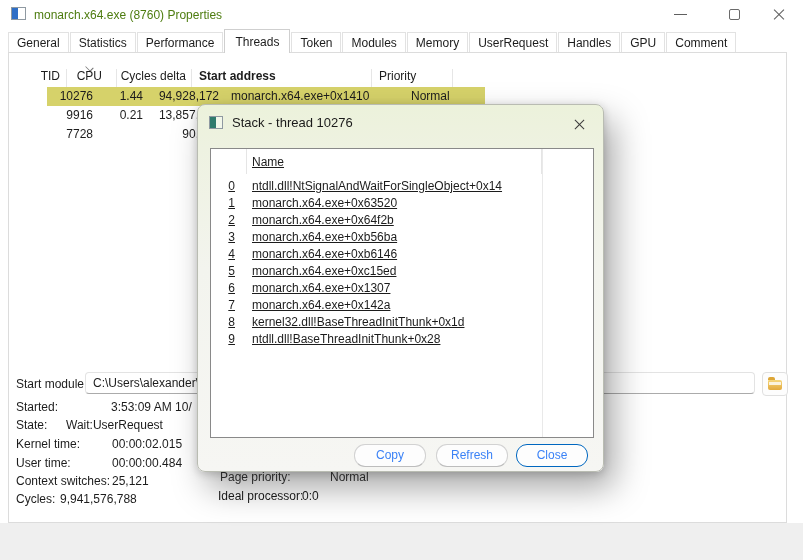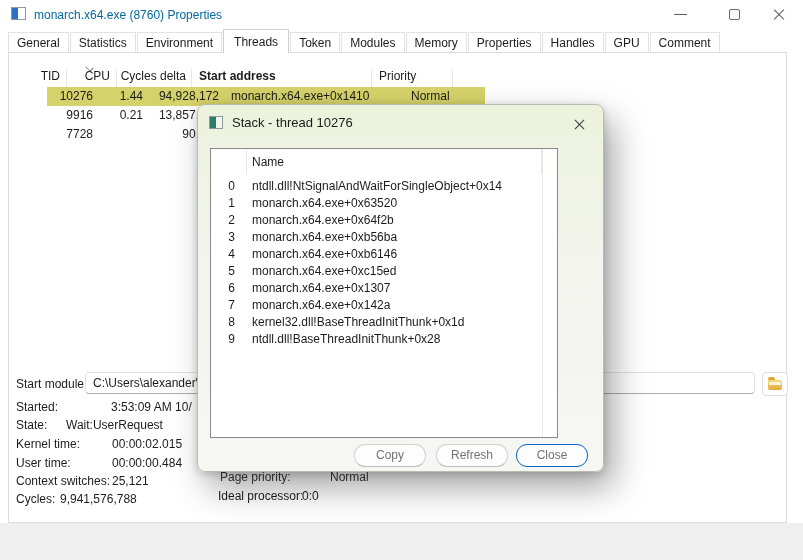--- a/index.html
+++ b/index.html
@@ -8,41 +8,41 @@
     position: relative; width: 803px; height: 560px;
     background: #ffffff; overflow: hidden;
     font-family: "Liberation Sans", sans-serif;
     font-size: 12px; color: #1c1c1c;
   }
   
   .titlebar { position:absolute; left:0; top:0; right:0; height:30px; background:#fff; }
   .appicon { position:absolute; left:11px; top:7px; width:15px; height:13px;
     border:1px solid #8f99a1; background:#fff; }
   .appicon::before { content:""; position:absolute; left:0; top:0; bottom:0; width:6px; background:#2e6ec6; }
-  .win-title { position:absolute; left:34px; top:8px; color:#0369a1; font-size:12px; white-space:nowrap; }
+  .win-title { position:absolute; left:34px; top:8px; color:#4d7c0f; font-size:12px; white-space:nowrap; }
   .caption-btn { position:absolute; top:0; width:46px; height:30px; cursor:default; }
   .cb-min { left:658px; } .cb-max { left:712px; } .cb-close { left:756px; }
   .glyph-min { position:absolute; left:16px; top:14px; width:13px; height:1px; background:#5f5f5f; }
   .glyph-max { position:absolute; left:17px; top:9px; width:11px; height:11px; border:1px solid #6a6a6a; border-radius:2px; }
   .glyph-x1, .glyph-x2 { position:absolute; left:16px; top:14px; width:14px; height:1px; background:#5f5f5f; }
   .glyph-x1 { transform:rotate(45deg); } .glyph-x2 { transform:rotate(-45deg); }
   
   .tabs { position:absolute; left:8px; top:30px; height:22px; display:flex; align-items:flex-end; z-index:6; }
   .tab { height:20px; padding:3px 8px 0; background:#fff; border:1px solid #e2e2e2; border-bottom:none;
     margin-right:1px; white-space:nowrap; line-height:15px; }
   .tab.active { height:24px; padding:5px 10px 0; border:1px solid #cfcfcf; border-bottom:none;
     margin-bottom:-1px; position:relative; z-index:7; background:#fff; }
   
   .page { position:absolute; left:8px; top:52px; width:779px; height:471px; background:#fff;
     border:1px solid #dcdcdc; }
   
   .tbl-header { position:absolute; left:15px; top:62px; height:25px; display:flex; align-items:flex-end; }
   .hcell { border-right:1px solid #e6e6e6; padding-bottom:4px; white-space:nowrap; }
   .hc-tid   { width:52px; text-align:right; padding-right:6px; }
-  .hc-cpu   { width:50px; text-align:right; padding-right:6px; }
+  .hc-cpu   { width:50px; text-align:right; padding-right:14px; }
   .hc-cyc   { width:75px; text-align:right; padding-right:5px; }
   .hc-addr  { width:180px; text-align:left; padding-left:7px;font-weight:bold; }
   .hc-prio  { width:81px; text-align:left; padding-left:7px; }
   .sort-chevron { position:absolute; left:86px; top:2px; width:8px; height:8px; }
   .sort-chevron::before { content:""; position:absolute; left:0; top:1px; width:6px; height:6px;
     border-right:1px solid #707070; border-bottom:1px solid #707070; transform:rotate(45deg) scale(1,.7); }
   .tbl-rows { position:absolute; left:15px; top:87px; }
   .trow { display:flex; height:19px; line-height:19px;margin-left:32px; }
   .trow.selected { background:#d6d26a; }
   .tcell { white-space:nowrap; overflow:hidden; }
@@ -59,35 +59,35 @@
   .browse-btn { position:absolute; left:762px; top:372px; width:26px; height:24px; background:#fdfdfd;
     border:1px solid #e0e0e0; border-radius:4px; }
   .folder-icon { position:absolute; left:5px; top:7px; width:14px; height:10px;
     background:linear-gradient(180deg,#f6d87e,#e2a93c); border-radius:1px 2px 2px 2px; }
   .folder-icon::before { content:""; position:absolute; left:0; top:-3px; width:7px; height:3px;
     background:#ddA636; border-radius:2px 2px 0 0; }
   .folder-icon::after { content:""; position:absolute; left:1px; top:2px; right:1px; height:3px; background:#fbf3dd; }
   
   .footer { position:absolute; left:0; top:523px; width:803px; height:37px; background:#efefef; }
   .btn { background:#fdfdfd; border:1px solid #d2d2d2; border-bottom-color:#bdbdbd; border-radius:11px;
-    font-family:"Liberation Sans",sans-serif; font-size:12px; color:#737373; text-align:center; }
+    font-family:"Liberation Sans",sans-serif; font-size:12px; color:#3b82f6; text-align:center; }
   
   .dialog { position:absolute; left:197px; top:104px; width:407px; height:368px; z-index:10;
     border-radius:8px; border:1px solid #b9bcb2;
     background:linear-gradient(180deg,#ecf2db 0%, #eef2e1 12%, #f3f4ee 45%, #f6f6f3 100%);
     box-shadow: 10px 16px 34px rgba(0,0,0,0.35), 0 2px 8px rgba(0,0,0,0.18); padding-left: 30px; }
   .dlg-titlebar { position:absolute; left:0; top:0; right:0; height:36px; }
   .dlg-icon { position:absolute; left:11px; top:11px; width:14px; height:13px; border:1px solid #8f99a1; background:#f2f7ea; }
   .dlg-icon::before { content:""; position:absolute; left:0; top:0; bottom:0; width:6px; background:#2f7b6d; }
   .dlg-title { position:absolute; left:34px; top:10px; font-size:13px; color:#1a1a1a; white-space:nowrap; }
   .dlg-close { position:absolute; right:10px; top:7px; width:26px; height:26px; }
   .dlg-x1,.dlg-x2 { position:absolute; left:6px; top:12px; width:13px; height:1px; background:#3a3a3a; }
   .dlg-x1 { transform:rotate(45deg);} .dlg-x2 { transform:rotate(-45deg);}
-  .stack-list { position:absolute; left:12px; top:43px; width:348px; height:290px; background:#fff;
-    border:1px solid #898989; }
+  .stack-list { position:absolute; left:12px; top:43px; width:384px; height:290px; background:#fff;
+    border:1px solid #898989;text-decoration:underline; }
   .stack-header { display:flex; height:25px; align-items:center; }
   .sh-idx { width:36px; height:100%; border-right:1px solid #e5e5e5; }
   .sh-name { width:295px; height:100%; border-right:1px solid #e5e5e5; padding:6px 0 0 5px; }
   .col-divider { position:absolute; left:331px; top:0; bottom:0; width:1px; background:#e9e9e9; }
   .frames { padding-top:4px; }
   .frame { display:flex; height:17px; line-height:16px; }
   .fr-idx { width:36px; text-align:right; padding-right:12px; }
   .fr-name { padding-left:5px; white-space:nowrap; }
   .dlg-btn { position:absolute; top:339px; width:72px; height:23px; line-height:21px; }
   .dlg-copy { left:156px; } .dlg-refresh { left:238px; }
@@ -111,26 +111,26 @@
         <div class="glyph-x1"></div>
         <div class="glyph-x2"></div>
       </div>
   </div>
 
   <div class="page"></div>
 
   <div class="tabs">
     <div class="tab">General</div>
     <div class="tab">Statistics</div>
-    <div class="tab">Environment</div>
+    <div class="tab">Performance</div>
     <div class="tab active">Threads</div>
     <div class="tab">Token</div>
     <div class="tab">Modules</div>
     <div class="tab">Memory</div>
-    <div class="tab">Properties</div>
+    <div class="tab">UserRequest</div>
     <div class="tab">Handles</div>
     <div class="tab">GPU</div>
     <div class="tab">Comment</div>
   </div>
 
   <div class="sort-chevron" style="position:absolute; left:86px; top:63px;"></div>
   <div class="tbl-header">
     <div class="hcell hc-tid">TID</div>
     <div class="hcell hc-cpu">CPU</div>
     <div class="hcell hc-cyc">Cycles delta</div>

